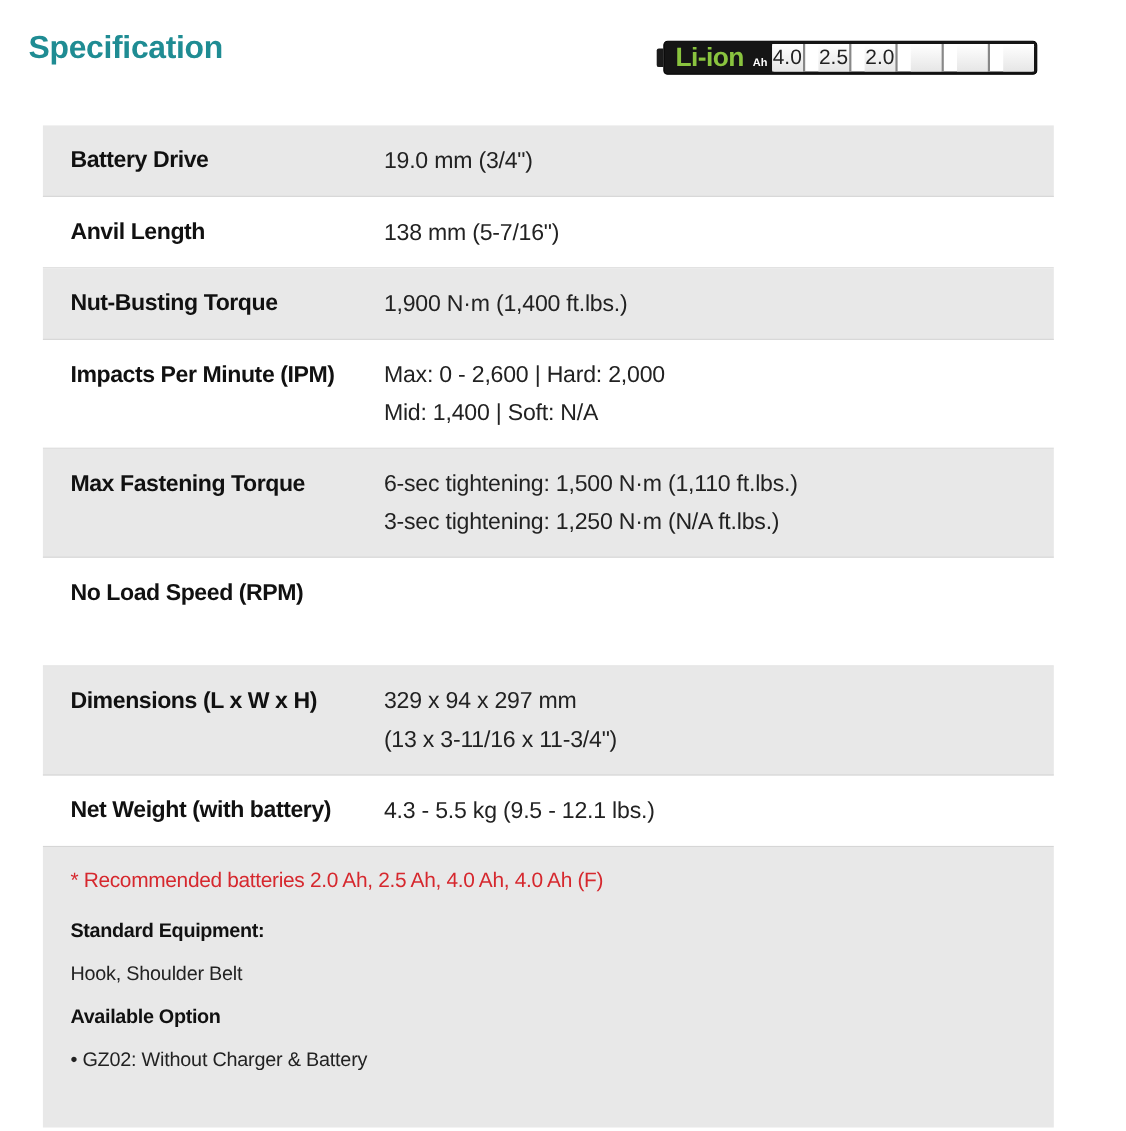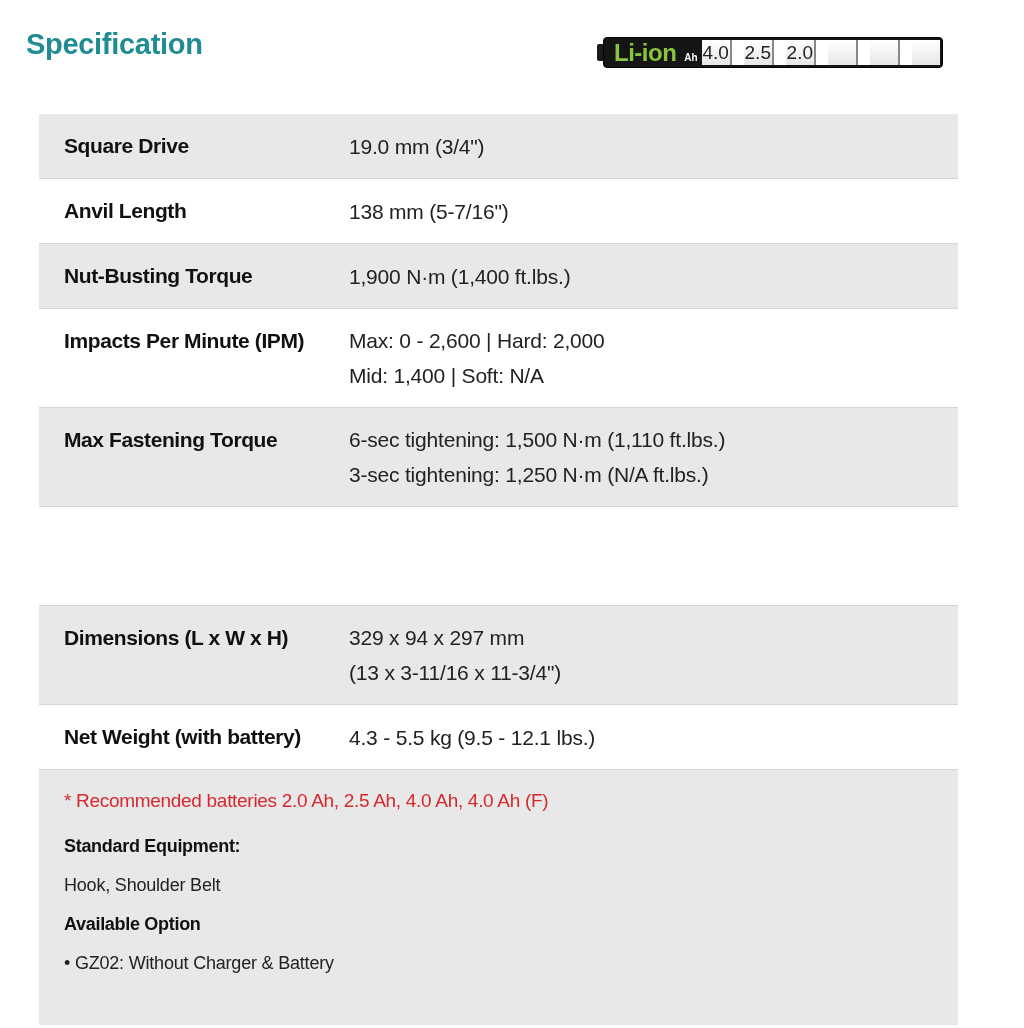--- a/index.html
+++ b/index.html
@@ -162,21 +162,21 @@
       <div class="cell">2.0</div>
       <div class="cell"></div>
       <div class="cell"></div>
       <div class="cell"></div>
     </div>
   </div>
 </div>
 
 <div class="spec-table">
   <div class="row single shaded">
-    <div class="label">Square Drive</div>
+    <div class="label">Battery Drive</div>
     <div class="value">
       <div>19.0 mm (3/4")</div>
     </div>
   </div>
   <div class="row single">
     <div class="label">Anvil Length</div>
     <div class="value">
       <div>138 mm (5-7/16")</div>
     </div>
   </div>
@@ -194,20 +194,21 @@
     </div>
   </div>
   <div class="row double shaded">
     <div class="label">Max Fastening Torque</div>
     <div class="value">
       <div>6-sec tightening: 1,500 N·m (1,110 ft.lbs.)</div>
       <div>3-sec tightening: 1,250 N·m (N/A ft.lbs.)</div>
     </div>
   </div>
   <div class="row double">
+    <div class="label">No Load Speed (RPM)</div>
   </div>
   <div class="row double shaded">
     <div class="label">Dimensions (L x W x H)</div>
     <div class="value">
       <div>329 x 94 x 297 mm</div>
       <div>(13 x 3-11/16 x 11-3/4")</div>
     </div>
   </div>
   <div class="row single">
     <div class="label">Net Weight (with battery)</div>

